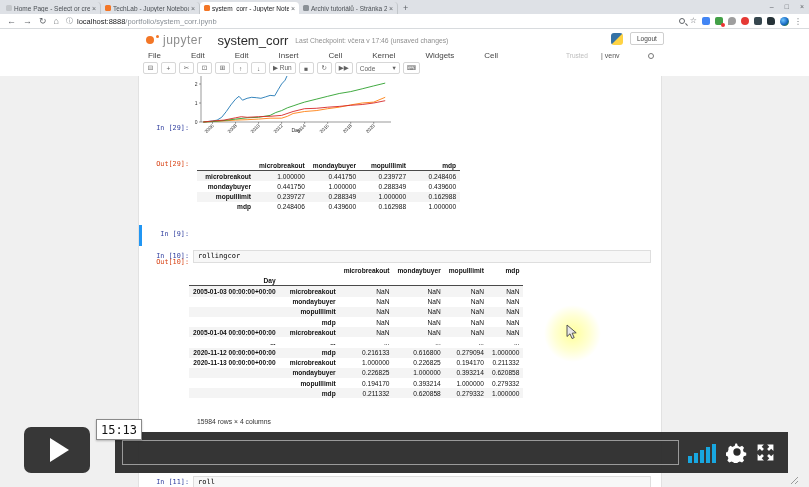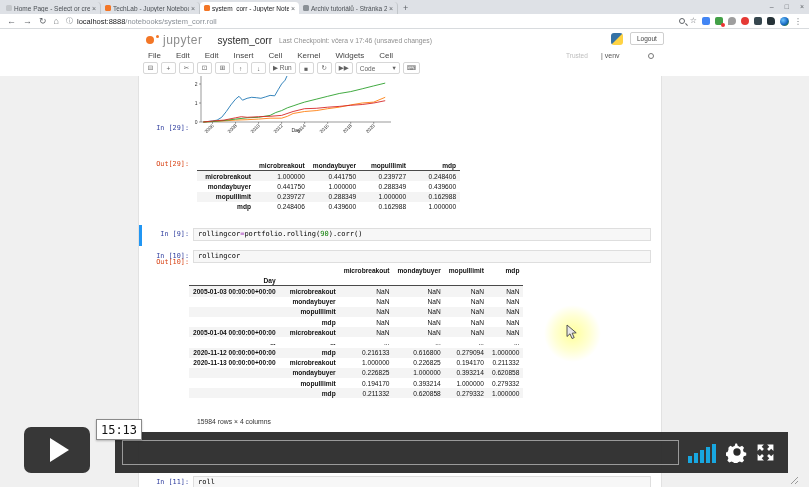--- a/index.html
+++ b/index.html
@@ -40,29 +40,29 @@
 
   
   .page{position:absolute;left:0;top:29px;width:809px;height:458px;background:#fff}
 
   
   .jp-head{position:absolute;left:146px;top:2px;height:18px;display:flex;align-items:center}
   .jp-logo{display:flex;align-items:center;gap:2px}
   .moon1{width:8px;height:8px;border-radius:50%;background:#f37626}
   .moon2{width:3px;height:3px;border-radius:50%;background:#f37626;margin-top:-8px}
   .jp-logo-text{font-size:12px;color:#8d8d8d;letter-spacing:.5px;margin-left:2px}
-  .jp-title{font-size:10px;color:#2b2b2b;margin-left:15px}
+  .jp-title{font-size:13px;color:#2b2b2b;margin-left:15px}
   .jp-check{font-size:6.8px;color:#909090;margin-left:7px}
   .py-logo{position:absolute;left:611px;top:4px;width:12px;height:12px;border-radius:3px;
            background:linear-gradient(135deg,#3572a5 49%,#ffd343 51%)}
   .logout{position:absolute;left:630px;top:3px;padding:2px 6px;border:1px solid #cfcfcf;
           border-radius:2px;font-size:6.5px;color:#444;background:#fff}
 
   
-  .jp-menu{position:absolute;left:148px;top:22px;display:flex;gap:15px;font-size:8px;color:#454545}
+  .jp-menu{position:absolute;left:148px;top:22px;display:flex;gap:30px;font-size:8px;color:#454545}
   .trusted{position:absolute;left:566px;top:23px;font-size:6.5px;color:#bdbdbd}
   .kernel{position:absolute;left:601px;top:23px;font-size:7px;color:#555}
   .kernel-ind{position:absolute;left:648px;top:24px;width:6px;height:6px;border:1px solid #777;border-radius:50%}
 
   
   .jp-tools{position:absolute;left:143px;top:33px;display:flex;gap:3px;align-items:center}
   .tbtn{height:12px;min-width:15px;padding:0 3px;background:#fff;border:1px solid #d7d7d7;
         border-radius:2px;font-size:6.5px;color:#616161;display:flex;align-items:center;
         justify-content:center;white-space:nowrap}
   .cellsel{width:44px;justify-content:space-between}
@@ -156,21 +156,21 @@
     </div>
   </div>
 
   <div class="urlbar">
     <span class="nav-ic">←</span>
     <span class="nav-ic">→</span>
     <span class="nav-ic">↻</span>
     <span class="nav-ic">⌂</span>
     <div class="url">
       <span class="info">ⓘ</span>
-      <span><span class="host">localhost:8888</span><span class="path">/notebooks/system_corr.roll</span></span>
+      <span><span class="host">localhost:8888</span><span class="path">/portfolio/system_corr.ipynb</span></span>
     </div>
     <div class="right-ics">
       <span class="mag"></span>
       <span class="star">☆</span>
       <span class="ext" style="background:#4285f4"></span>
       <span class="ext" style="background:#43a047">
           <span class="badge"></span>
         </span>
       <span class="ext" style="background:#9e9e9e;border-radius:50% 50% 50% 0"></span>
       <span class="ext" style="background:#e53935;border-radius:50%"></span>
@@ -311,21 +311,20 @@
                   <td>0.439600</td>
                   <td>0.162988</td>
                   <td>1.000000</td>
                 </tr>
               </tbody>
             </table>
           </div>
 
         <span class="sel-bar" style="top:149px;height:21px"></span>
         <div class="prompt in-p" style="top:154px">In [9]:</div>
-        <div class="code-box" style="top:152px"><span>rollingcor</span><span class="op">=</span><span>portfolio.rolling(</span><span class="num">90</span><span>).corr()</span></div>
 
         <div class="prompt in-p" style="top:176px">In [10]:</div>
         <div class="code-box" style="top:174px"><span>rollingcor</span></div>
 
         <div class="prompt out-p" style="top:182px">Out[10]:</div>
         <div style="position:absolute;left:50px;top:189px">
             <table class="df t10">
               <thead>
                 <tr>
                   <th></th>

